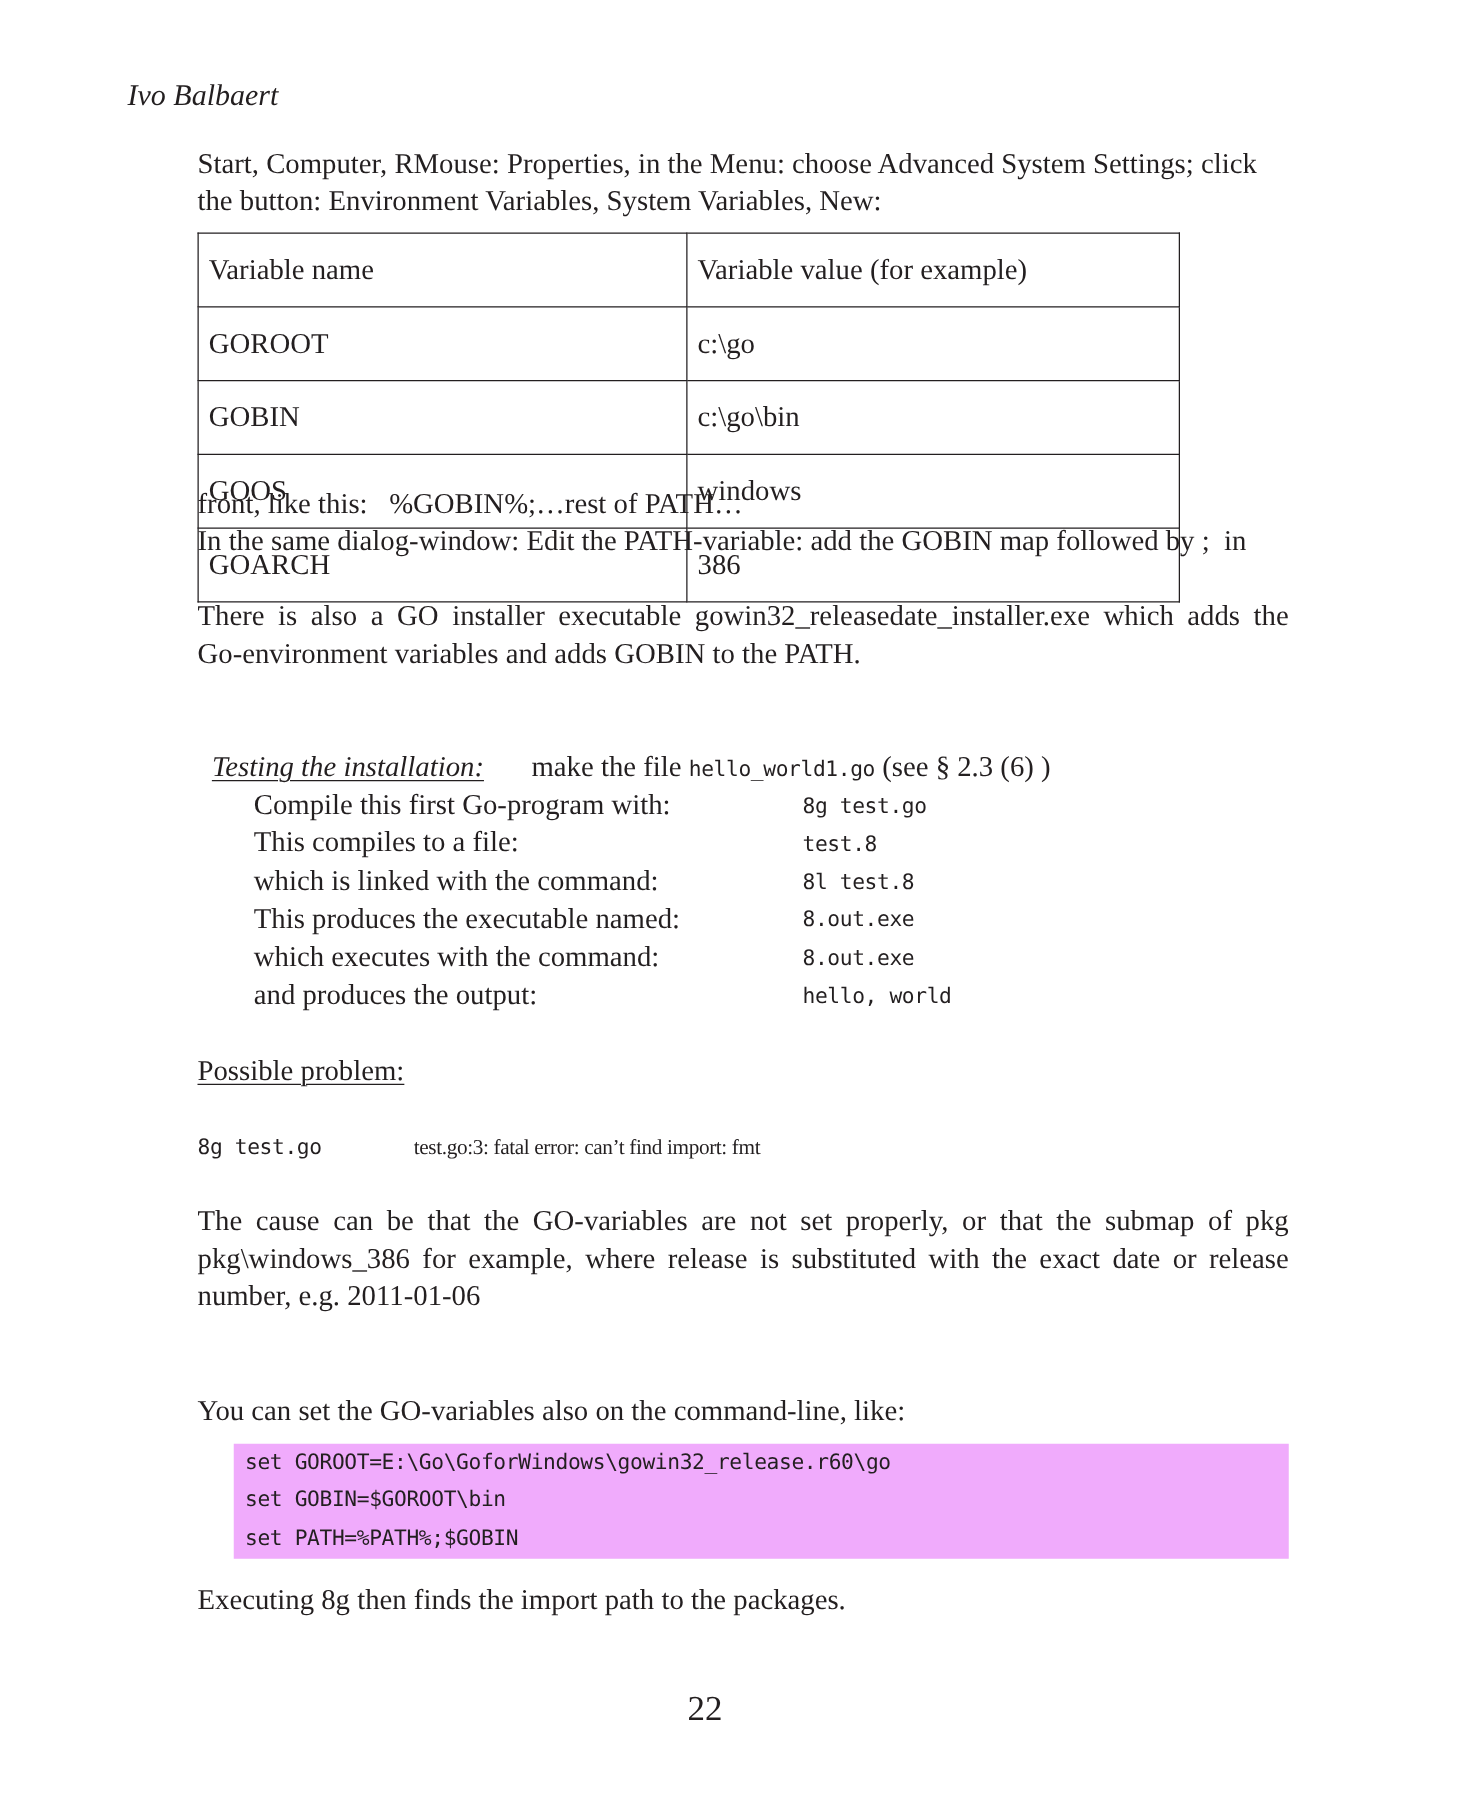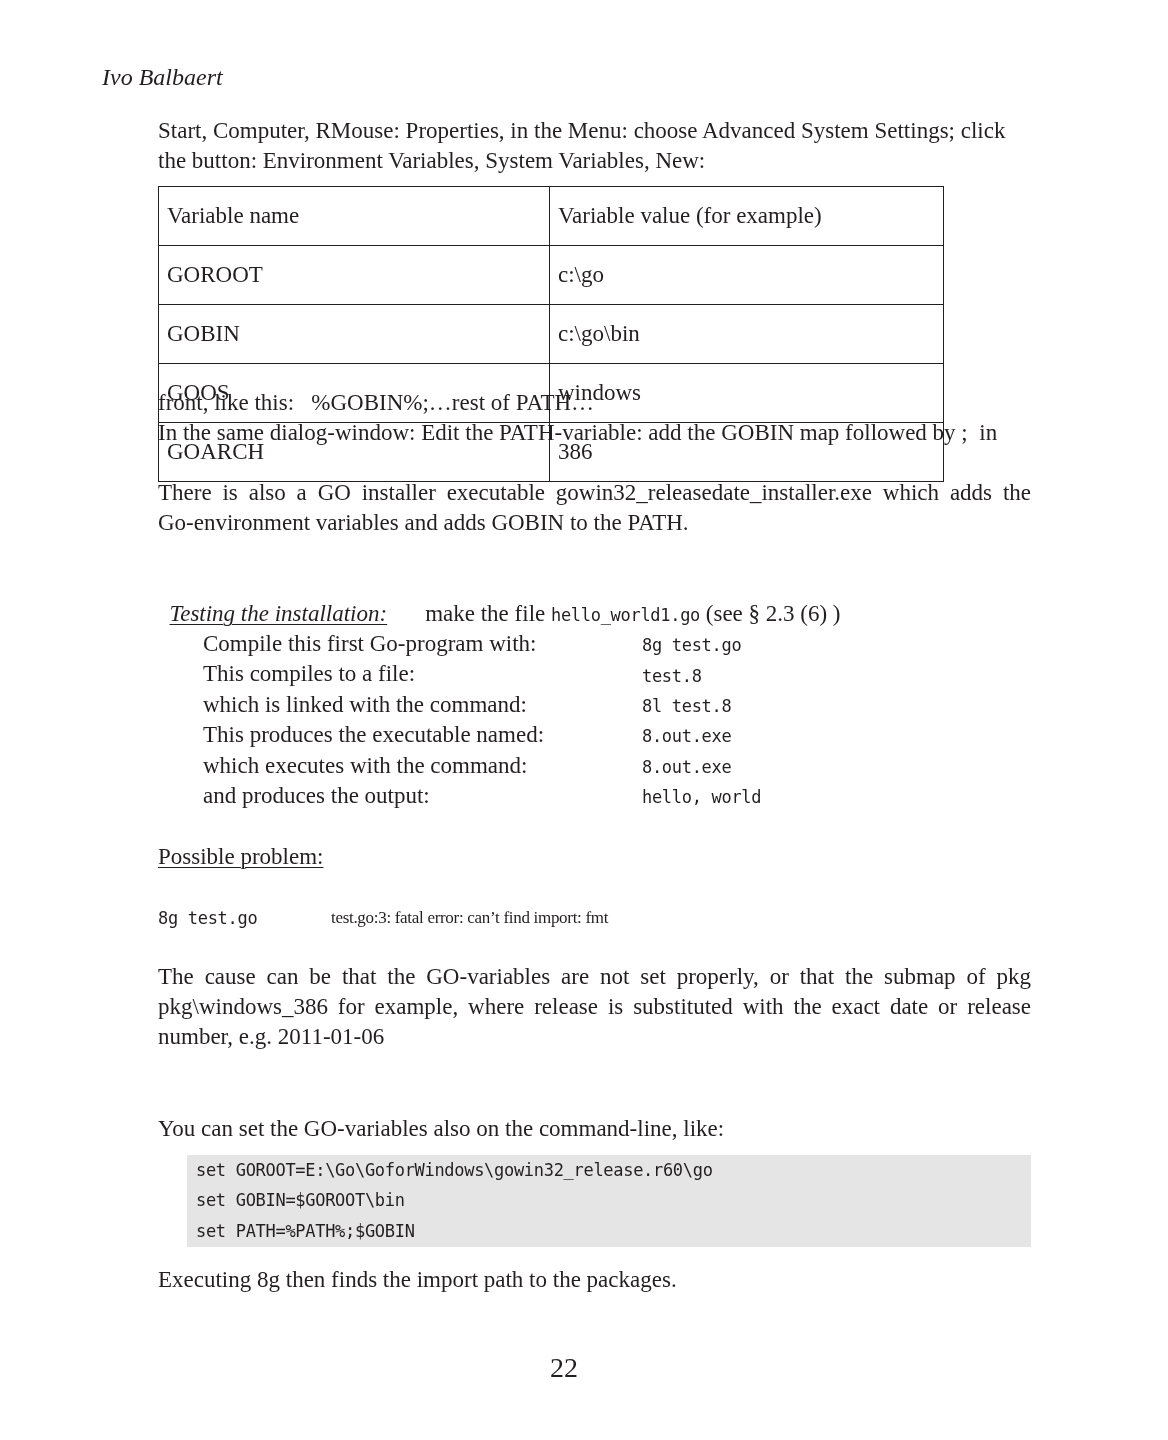--- a/index.html
+++ b/index.html
@@ -12,21 +12,21 @@
   .para { left: 158px; width: 873px; }
   .justify { text-align: justify; text-align-last: left; }
   table.vars { position: absolute; left: 158px; top: 186px; width: 786px; border-collapse: collapse; }
   table.vars td { border: 1.3px solid #231f20; height: 34px; padding: 12px 8px; vertical-align: middle;
                   font-family: "Liberation Serif", "DejaVu Serif", serif; font-size: 23px; line-height: 26px; }
   table.vars td.c1 { width: 374px; }
   .u { text-decoration: underline; text-underline-offset: 3px; text-decoration-thickness: 1px; }
   .ital { font-style: italic; }
   .cmd-label { left: 158px; margin-left: 45px; }
   .cmd-value { left: 642px; }
-  .codeblock { left: 187px; top: 1155px; width: 844px; height: 92px; background: #e5e5e5; }
+  .codeblock { left: 187px; top: 1155px; width: 844px; height: 92px; background: #f0abfc; }
   .codeline { position: absolute; left: 9px; }
   .pagenum { left: 0; width: 1128px; text-align: center; top: 1352px; font-size: 28px; }
 </style>
 </head>
 <body>
 
 <div class="abs header-author">Ivo Balbaert</div>
 
 <div class="abs para serif justify" style="top:116px;">
   <div>Start, Computer, RMouse: Properties, in the Menu: choose Advanced System Settings; click</div>

